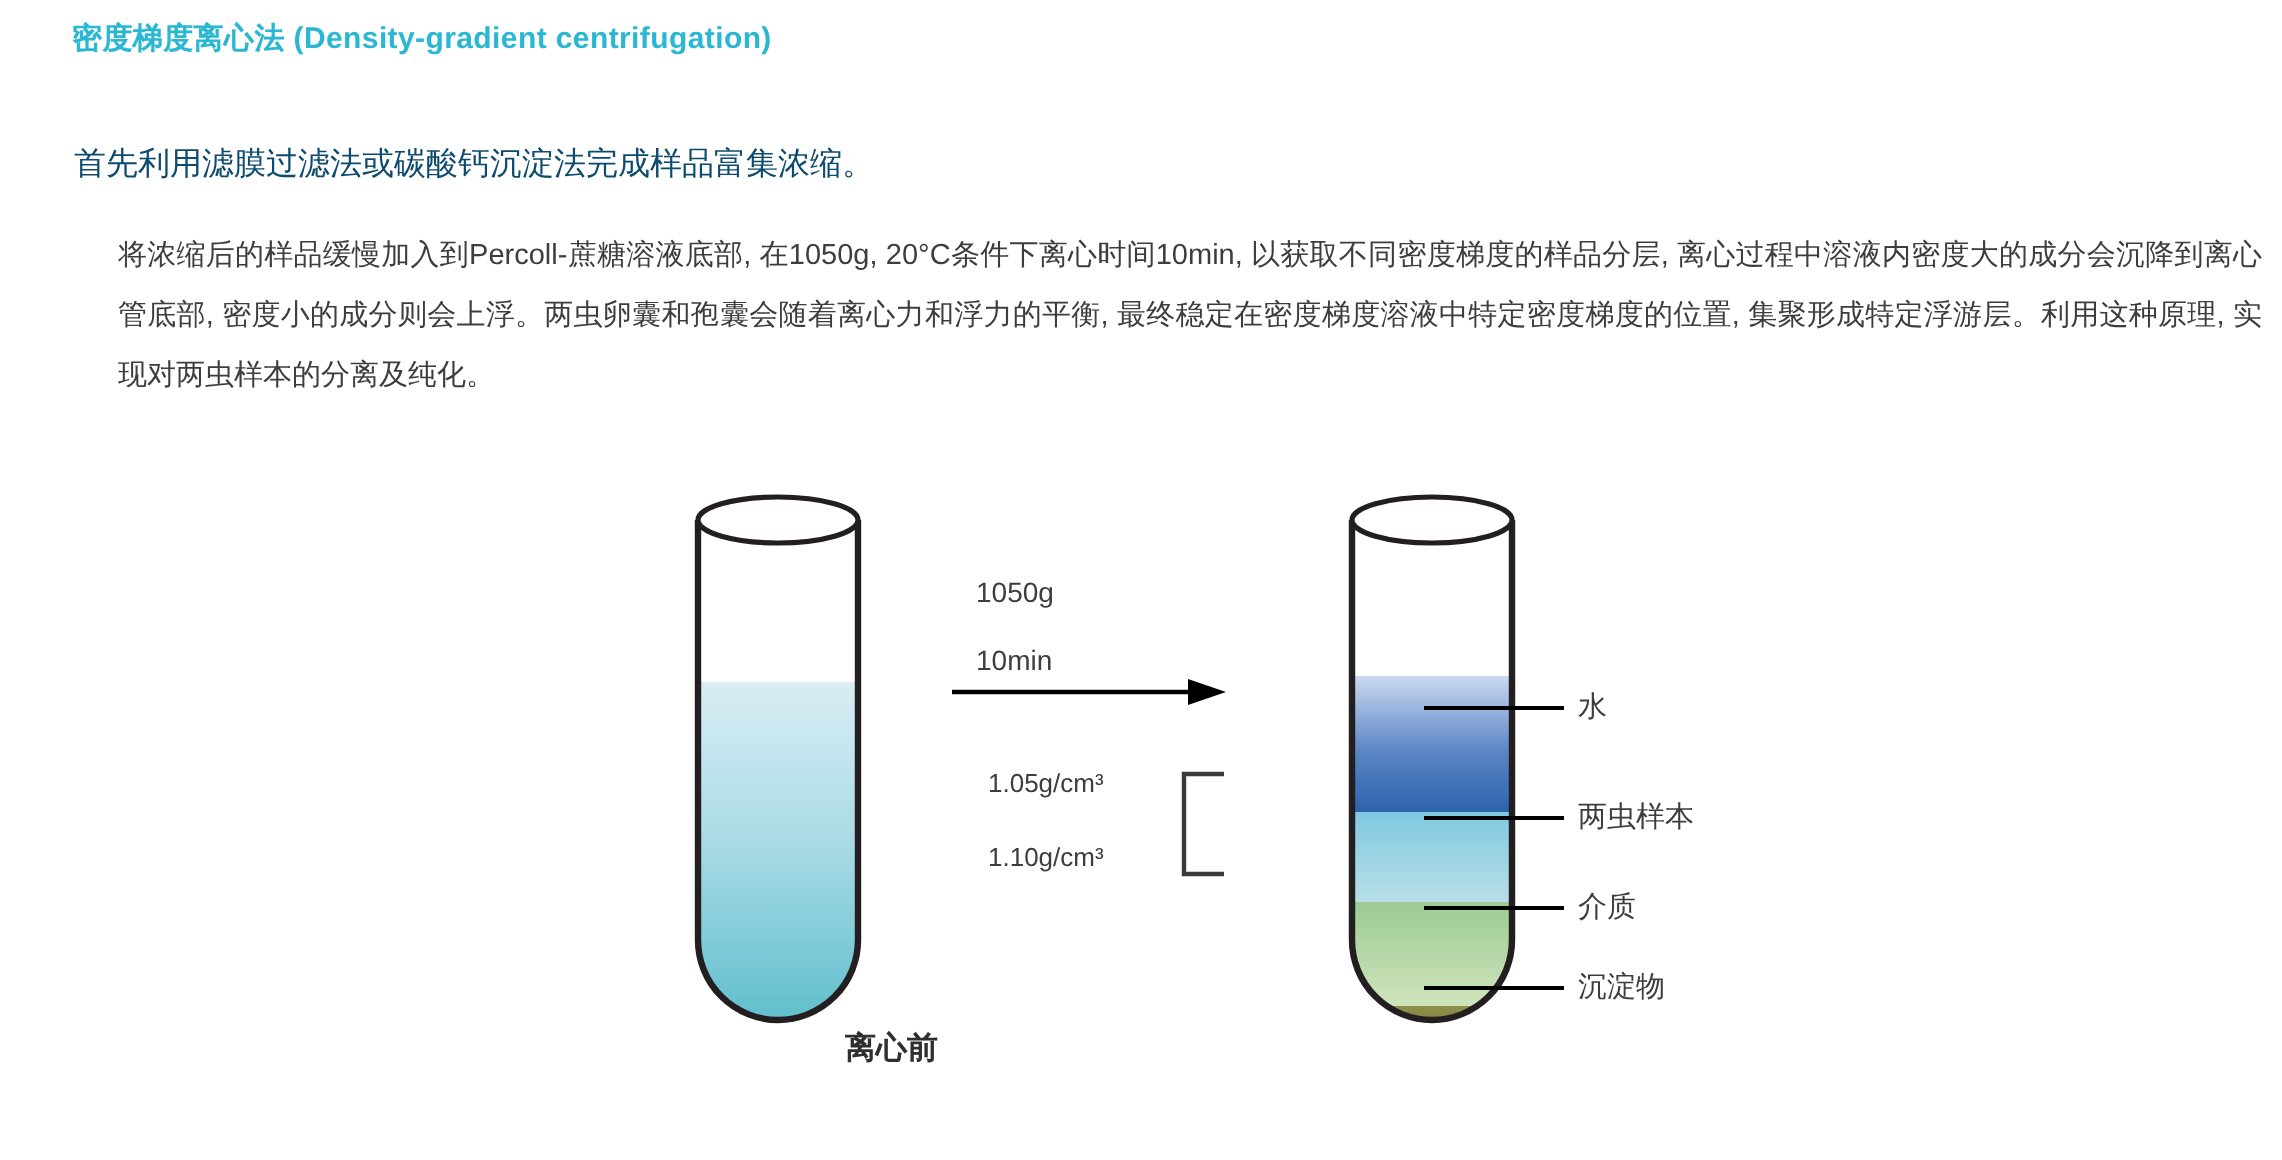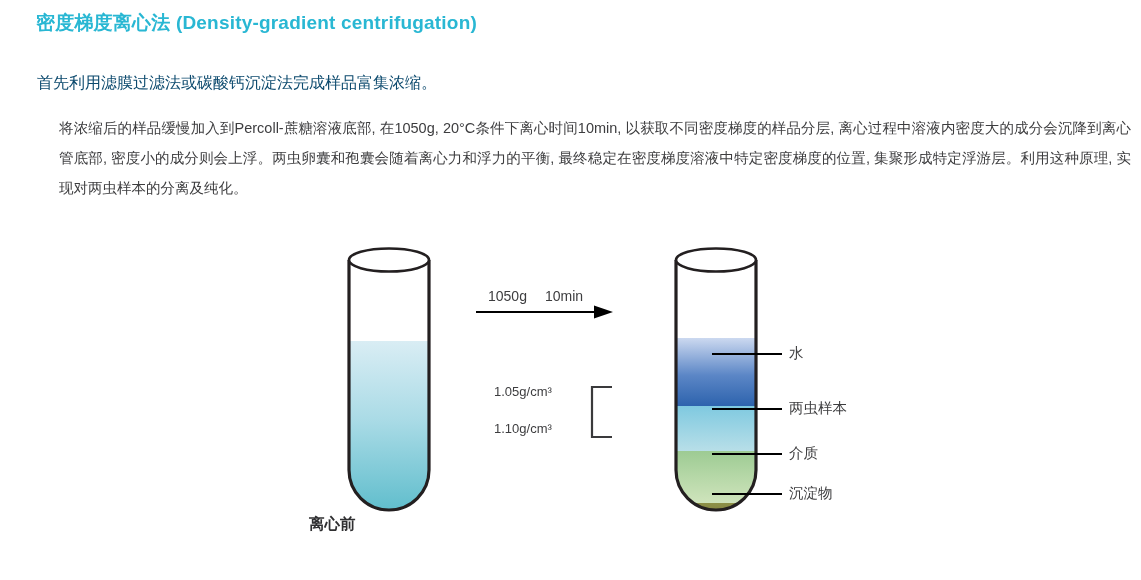--- a/index.html
+++ b/index.html
@@ -12,21 +12,21 @@
     position: relative;
     font-family: "Liberation Sans", "DejaVu Sans", sans-serif;
     color: #3f3f41;
     overflow: hidden;
   }
 
   
   #page-title {
     position: absolute;
     left: 36px; top: 10px;
-    font-size: 19px;
+    font-size: 15px;
     font-weight: 700;
     letter-spacing: .2px;
     color: #29b7d3;
     white-space: nowrap;
   }
 
   
   #intro-paragraph {
     position: absolute;
     left: 37px; top: 72px;
@@ -51,34 +51,35 @@
   #figure {
     position: absolute;
     left: 0; top: 232px;
     width: 1141px; height: 330px;
   }
 
   .tube-wrap { position: absolute; }
   .tube-caption {
     position: absolute;
     width: 160px;
-    text-align: left;
+    text-align: right;
     font-size: 15.5px;
     font-weight: 700;
     color: #2f2f31;
   }
 
   
   #arrow-block { position: absolute; left: 476px; top: 56px; width: 150px; }
   #arrow-labels {
     font-size: 14px;
     color: #3d3d3f;
     display: flex;
     gap: 18px;
     padding-left: 12px;
+    flex-direction: column;
   }
 
   
   .density-label {
     position: absolute;
     font-size: 13px;
     color: #3d3d3f;
     width: 86px;
   }
 

